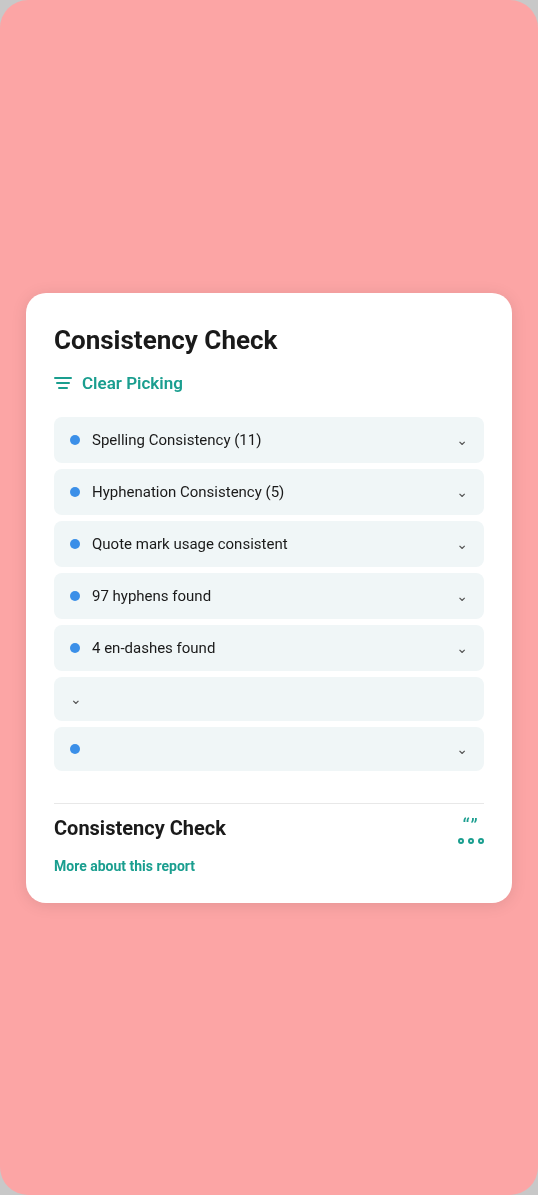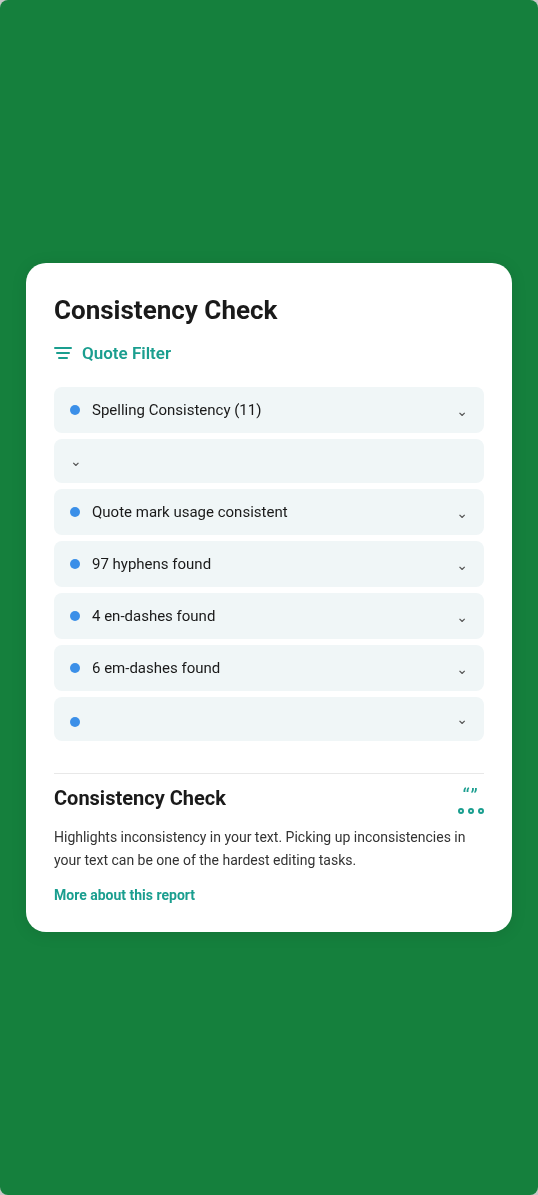--- a/index.html
+++ b/index.html
@@ -13,22 +13,22 @@
       display: flex;
       justify-content: center;
       align-items: center;
       min-height: 100vh;
       font-family: -apple-system, BlinkMacSystemFont, 'Segoe UI', Roboto, sans-serif;
     }
 
     .phone-container {
       width: 538px;
       min-height: 1195px;
-      background: #15803d;
-      border-radius: 8px;
+      background: #fca5a5;
+      border-radius: 28px;
       padding: 32px 24px;
       display: flex;
       justify-content: center;
       align-items: center;
     }
 
     .card {
       width: 486px;
       background: #ffffff;
       border-radius: 20px;
@@ -81,21 +81,21 @@
       display: flex;
       flex-direction: column;
       gap: 6px;
     }
 
     .list-item {
       background: #f0f6f7;
       border-radius: 8px;
       padding: 14px 16px;
       display: flex;
-      align-items: flex-end;
+      align-items: center;
       justify-content: space-between;
       cursor: pointer;
     }
 
     .list-item-left {
       display: flex;
       align-items: center;
       gap: 12px;
     }
 
@@ -198,34 +198,38 @@
   <div class="card">
 
     <h1 class="page-title">Consistency Check</h1>
 
     <div class="clear-filter-row">
       <div class="filter-icon">
         <span></span>
         <span></span>
         <span></span>
       </div>
-      <span class="clear-filter-label">Quote Filter</span>
+      <span class="clear-filter-label">Clear Picking</span>
     </div>
 
     <div class="items-list">
 
       <div class="list-item">
         <div class="list-item-left">
           <div class="dot dot-issue"></div>
           <span class="item-label">Spelling Consistency (11)</span>
         </div>
         <span class="chevron-icon">⌄</span>
       </div>
 
       <div class="list-item">
+        <div class="list-item-left">
+          <div class="dot dot-issue"></div>
+          <span class="item-label">Hyphenation Consistency (5)</span>
+        </div>
         <span class="chevron-icon">⌄</span>
       </div>
 
 
       <div class="list-item">
         <div class="list-item-left">
           <div class="dot dot-ok"></div>
           <span class="item-label">Quote mark usage consistent</span>
         </div>
         <span class="chevron-icon">⌄</span>
@@ -241,24 +245,20 @@
 
       <div class="list-item">
         <div class="list-item-left">
           <div class="dot dot-ok"></div>
           <span class="item-label">4 en-dashes found</span>
         </div>
         <span class="chevron-icon">⌄</span>
       </div>
 
       <div class="list-item">
-        <div class="list-item-left">
-          <div class="dot dot-ok"></div>
-          <span class="item-label">6 em-dashes found</span>
-        </div>
         <span class="chevron-icon">⌄</span>
       </div>
 
       <div class="list-item">
         <div class="list-item-left">
           <div class="dot dot-ok"></div>
         </div>
         <span class="chevron-icon">⌄</span>
       </div>
 
@@ -271,18 +271,17 @@
         <span class="info-title">Consistency Check</span>
         <div class="info-icon">
           <span class="info-icon-quotes" style="color:#1a9e8f; font-size:20px;">“”</span>
           <div class="info-icon-dots">
             <span></span>
             <span></span>
             <span></span>
           </div>
         </div>
       </div>
-      <p class="info-description">Highlights inconsistency in your text. Picking up inconsistencies in your text can be one of the hardest editing tasks.</p>
       <a class="more-link">More about this report</a>
     </div>
 
   </div>
 </div>
 
 </body></html>

